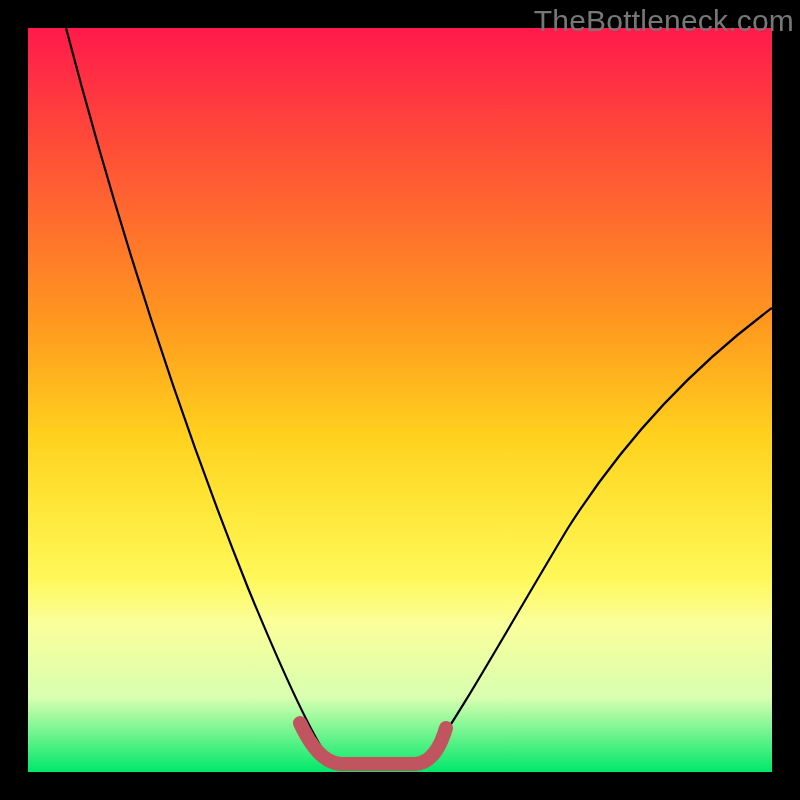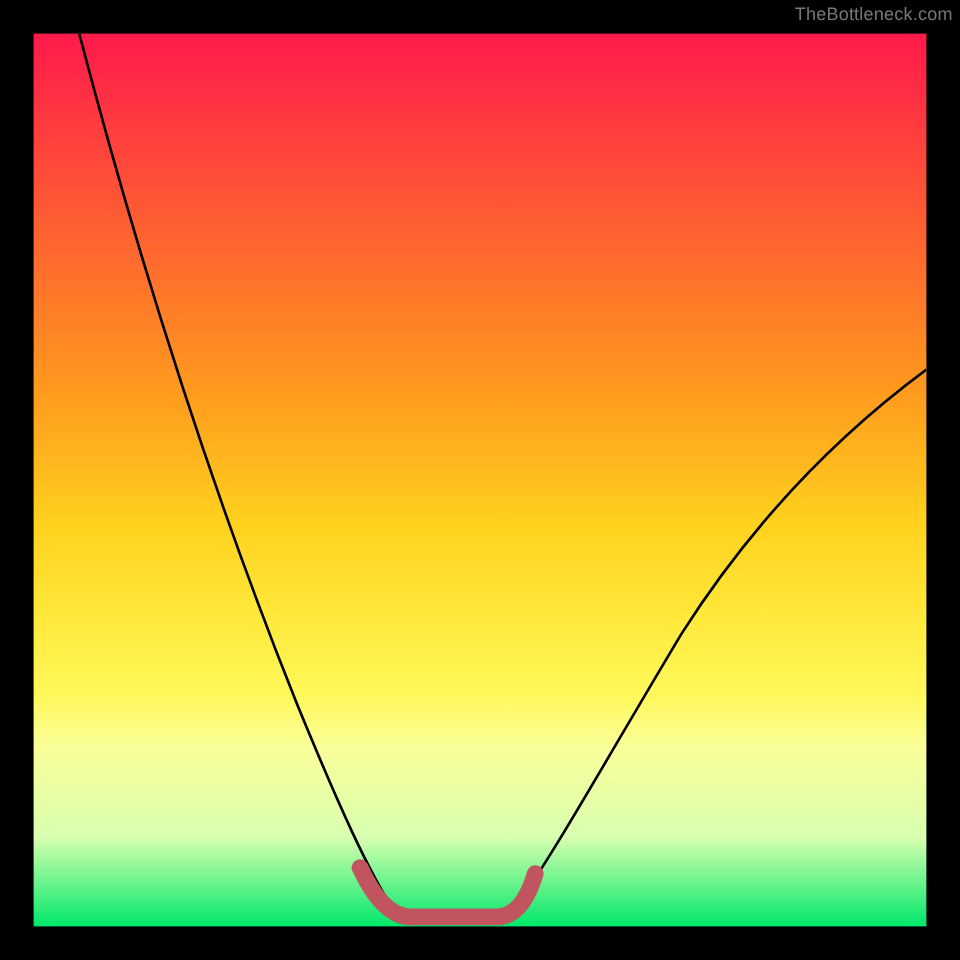--- a/index.html
+++ b/index.html
@@ -44,21 +44,21 @@
     left: 0;
     top: 0;
     width: 744px;
     height: 744px;
   }
   .watermark {
     position: absolute;
     top: 4px;
     right: 6px;
     color: #777;
-    font-size: 15px;
+    font-size: 30px;
     letter-spacing: 0.2px;
     font-weight: 400;
   }
 </style>
 </head>
 <body>
 
 <div class="frame">
 
   <div class="plot">

